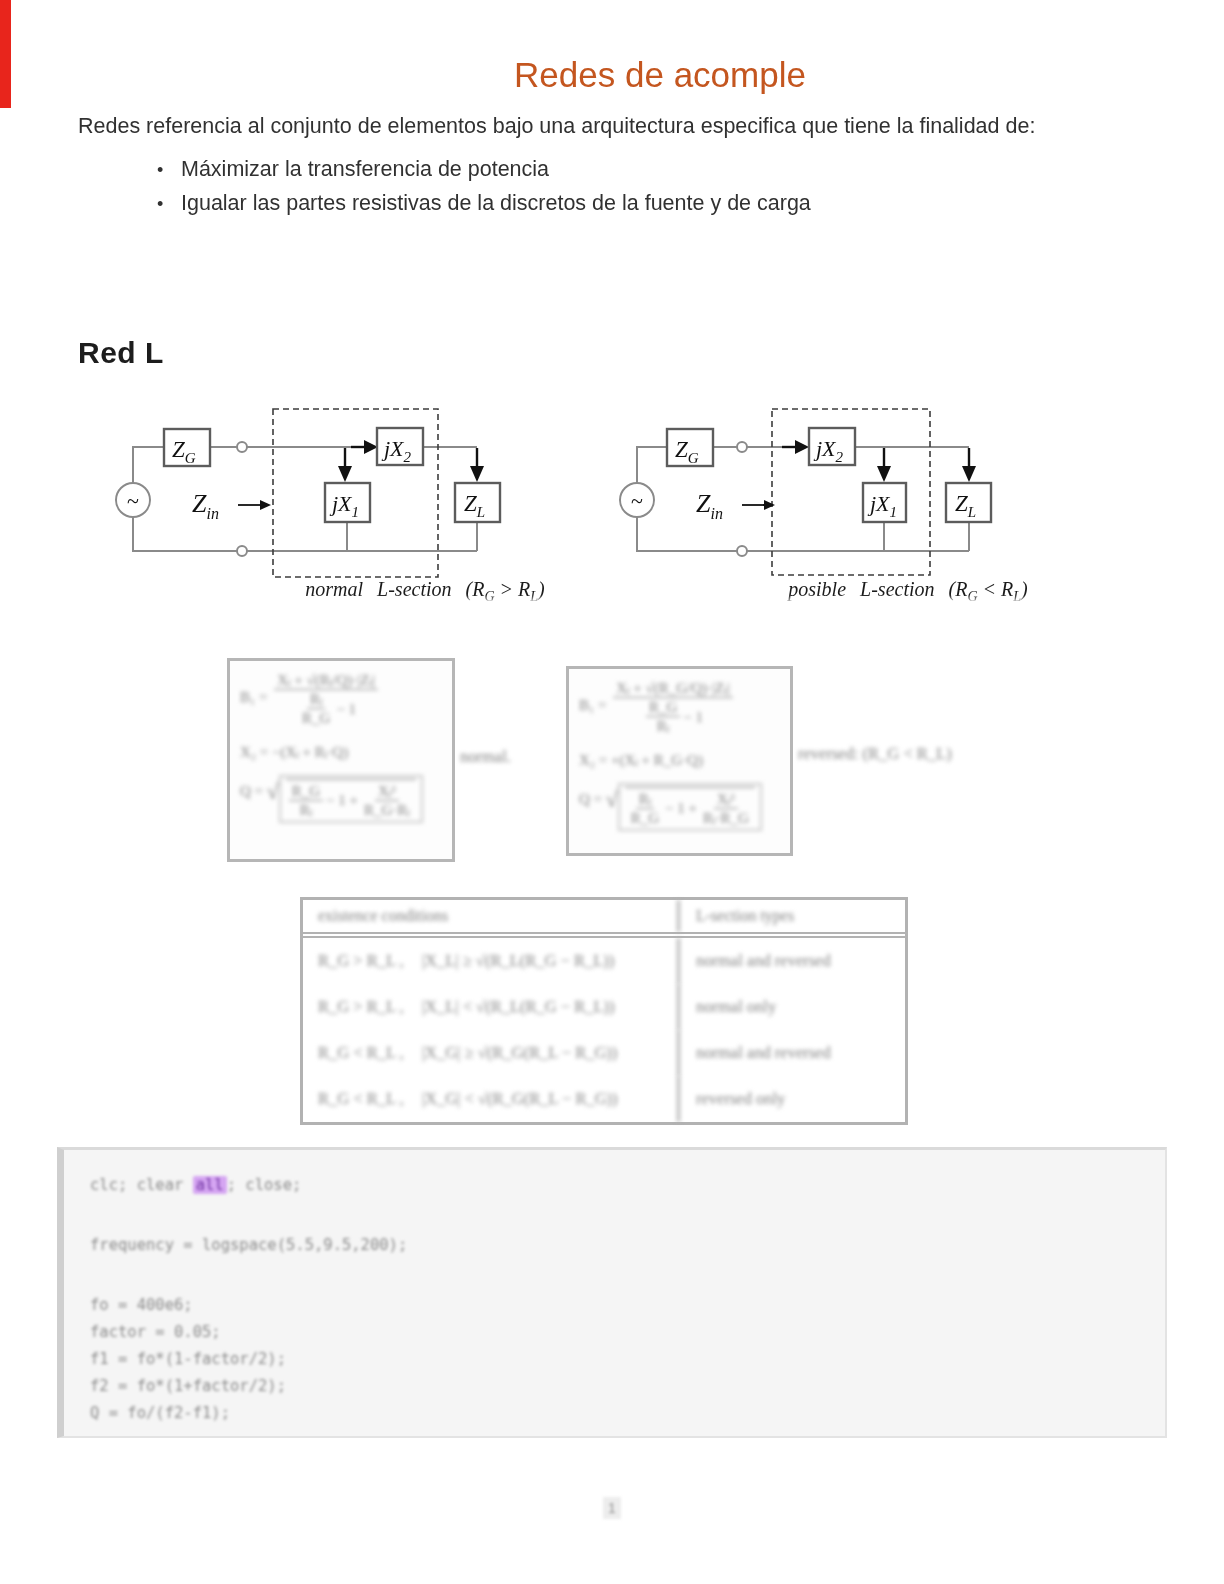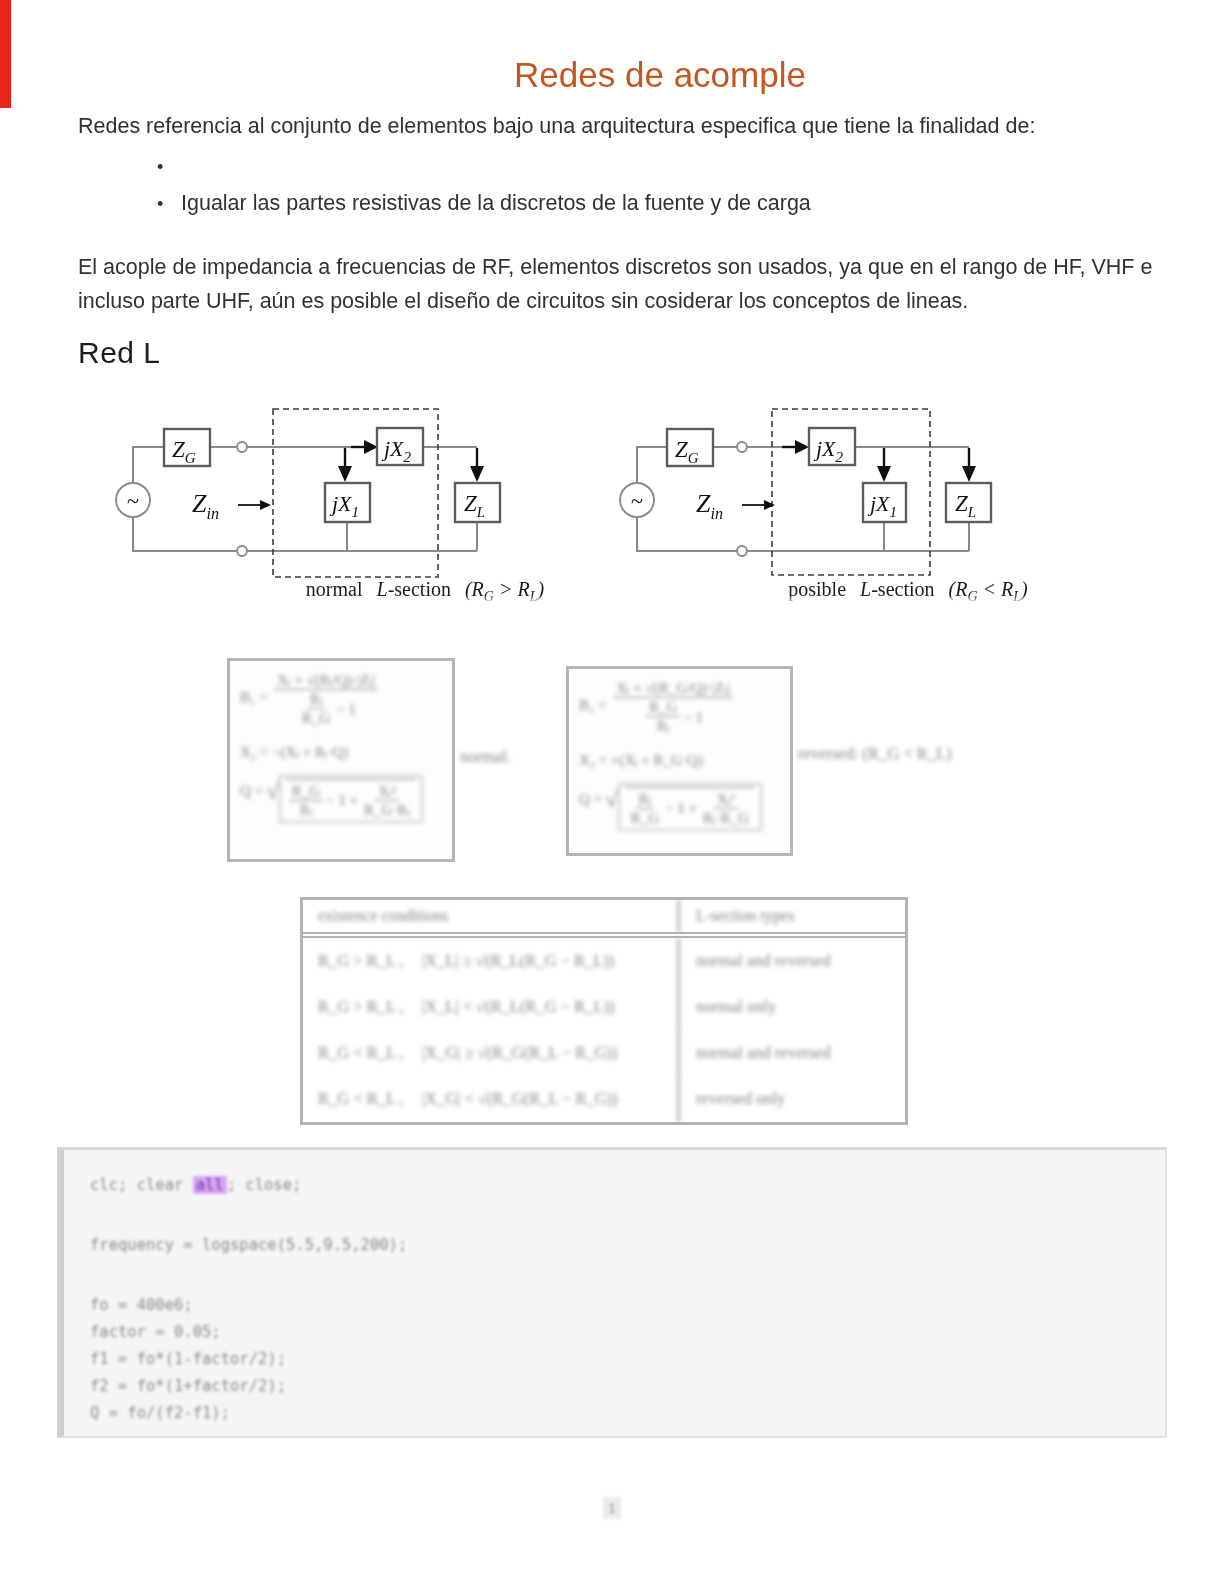--- a/index.html
+++ b/index.html
@@ -11,27 +11,27 @@
   
   .red-marker{left:0;top:0;width:11px;height:108px;background:#e8251c;}
 
   
   .title{left:0;top:55px;width:1224px;text-align:center;font-size:35px;color:#c4561f;font-weight:400;padding-left:48px;}
   .intro{left:78px;top:112px;width:1080px;font-size:21.5px;line-height:29px;color:#313131;}
   .bullets{left:157px;top:157px;width:960px;font-size:21.5px;color:#313131;}
   .bullet-row{display:flex;align-items:baseline;height:34px;}
   .bullet-dot{width:24px;font-size:18px;}
   .para2{left:78px;top:250px;width:1100px;font-size:21.5px;line-height:34px;color:#313131;}
-  .section-heading{left:78px;top:336px;font-size:30px;font-weight:normal;color:#1d1d1d;letter-spacing:.5px;}
+  .section-heading{left:78px;top:336px;font-size:30px;font-weight:bold;color:#1d1d1d;letter-spacing:.5px;}
 
   
   .fig{width:480px;height:180px;}
   .fig-caption{top:578px;height:30px;text-align:center;
     font-family:"Liberation Serif",serif;font-size:20px;color:#1b1b1b;overflow:hidden;}
-  .fig-caption .sp{margin-right:14px;}
+  .fig-caption .sp{margin-right:14px;font-style:italic;}
   .fig-caption i{font-style:italic;}
   .fig-caption sub{font-size:14px;font-style:italic;}
   .fig-caption::after{content:"";position:absolute;left:0;right:0;bottom:0;height:13px;
     background:linear-gradient(rgba(255,255,255,0) 0%,rgba(255,255,255,.8) 55%,rgba(255,255,255,.95) 100%);}
   .cap-left{left:240px;width:370px;}
   .cap-right{left:718px;width:380px;}
 
   
   .blur{filter:blur(2.3px);color:#808080;}
   .blur-light{filter:blur(1.6px);color:#8a8a8a;}
@@ -87,28 +87,28 @@
 
   <div class="abs red-marker"></div>
 
   <div class="abs title">Redes de acomple</div>
 
   <div class="abs intro">Redes referencia al conjunto de elementos bajo una arquitectura especifica que tiene la finalidad de:</div>
 
   <div class="abs bullets">
     <div class="bullet-row">
       <span class="bullet-dot">•</span>
+      <span>Máximizar la transferencia de potencia</span>
     </div>
     <div class="bullet-row">
       <span class="bullet-dot">•</span>
       <span>Igualar las partes resistivas de la discretos de la fuente y de carga</span>
     </div>
   </div>
 
-  <div class="abs para2">El acople de impedancia a frecuencias de RF, elementos discretos son usados, ya que en el rango de HF, VHF e incluso parte UHF, aún es posible el diseño de circuitos sin cosiderar los conceptos de lineas.</div>
 
   <div class="abs section-heading">Red L</div>
 
   <svg class="abs fig" style="left:108px;top:408px;" viewBox="0 0 480 180">
     <g stroke="#8a8a8a" stroke-width="2" fill="none">
       <path d="M25,75 V39 H56 M102,39 H129 M139,39 H252 M315,39 H369 M25,109 V143 H129 M139,143 H369 M239,114 V143 M369,114 V143"></path>
     </g>
     <rect x="165" y="1" width="165" height="168" fill="none" stroke="#3c3c3c" stroke-width="1.6" stroke-dasharray="6,4"></rect>
     <g stroke="#111" stroke-width="2.4" fill="#111">
       <path d="M237,40 V60"></path>

